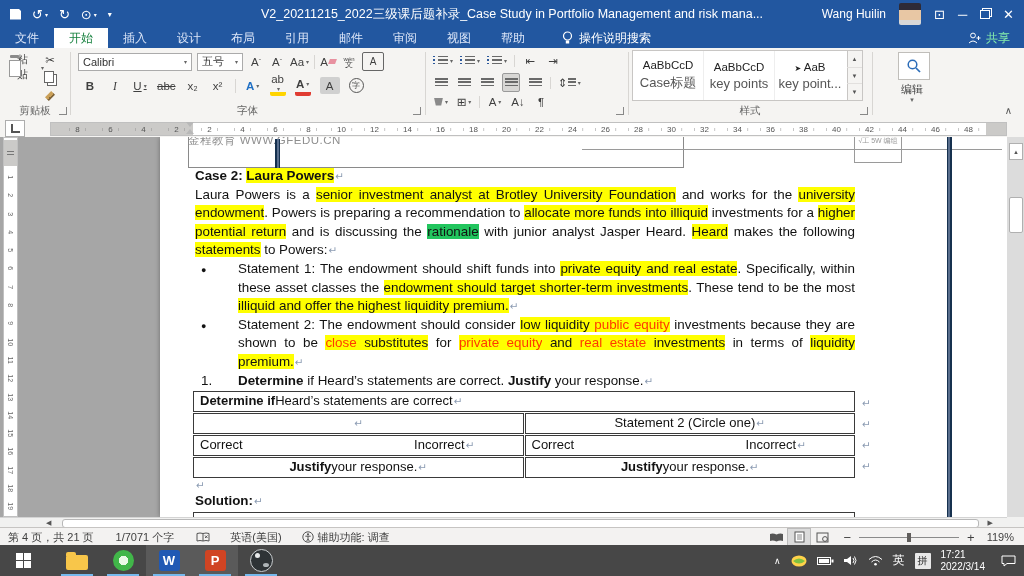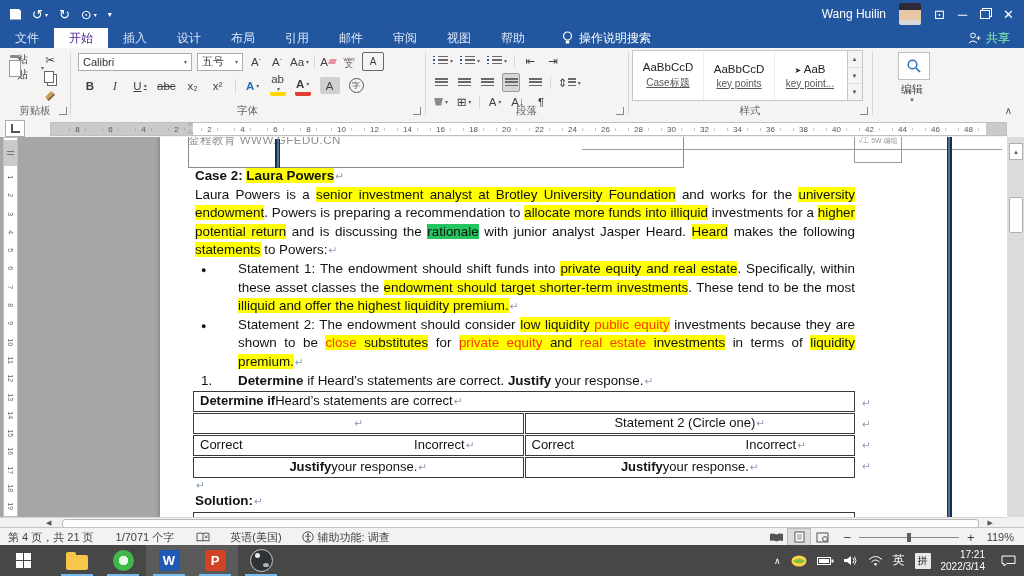--- a/index.html
+++ b/index.html
@@ -18,21 +18,21 @@
     overflow:hidden;text-overflow:ellipsis;}
   .tright{margin-left:auto;display:flex;align-items:center;gap:13px;padding-right:10px;z-index:2;}
   .avatar{width:22px;height:22px;border-radius:2px;
     background:linear-gradient(#2e2a36 0 30%,#e8c7a4 30% 78%,#d8d8d8 78%);}
   .restore{display:inline-block;width:8px;height:7px;border:1px solid #fff;box-shadow:2px -2px 0 -1px #2257a0,2px -2px 0 0 #fff;}
 
   
   .tabrow{position:absolute;top:28px;left:0;right:0;height:20px;background:#2257a0;color:#dce6f8;
     font-size:12px;display:flex;align-items:stretch;}
   .tab{padding:0 15px;display:flex;align-items:center;}
-  .tab.active{background:#fff;color:#4c1d95;}
+  .tab.active{background:#fff;color:#15803d;}
   .tellme{display:flex;align-items:center;gap:6px;margin-left:22px;color:#fff;}
   .share{margin-left:auto;display:flex;align-items:center;gap:5px;padding-right:14px;color:#86efac;}
 
   
   .ribbon{position:absolute;top:48px;left:0;right:0;height:71px;background:#f5f4f2;
     border-bottom:1px solid #d8d6d3;font-size:11px;color:#444;}
   .grp{position:absolute;top:0;bottom:0;}
   .gsep{position:absolute;top:4px;bottom:4px;width:1px;background:#d8d6d3;}
   .glabel{position:absolute;bottom:1px;left:0;right:0;text-align:center;color:#666;font-size:10.5px;}
   .launcher{position:absolute;bottom:4px;width:7px;height:7px;border-right:1px solid #888;border-bottom:1px solid #888;}
@@ -67,21 +67,21 @@
   .ilines{display:inline-block;width:13px;height:10px;
     background:repeating-linear-gradient(to bottom,#6a6a6a 0 1.5px,transparent 1.5px 3.4px);}
   .ibul{display:inline-block;width:15px;height:10px;
     background:repeating-linear-gradient(to bottom,#2b579a 0 1.5px,transparent 1.5px 3.4px) 0 0/2px 10px no-repeat,
     repeating-linear-gradient(to bottom,#6a6a6a 0 1.5px,transparent 1.5px 3.4px) 5px 0/10px 10px no-repeat;}
   .sel{background:#d8d7d5;border:1px solid #9a9a9a;}
   .bucket{display:inline-block;width:9px;height:8px;background:#8a8a8a;clip-path:polygon(0 0,100% 0,80% 100%,20% 100%);}
   .sgal{position:absolute;left:4px;top:2px;width:214px;height:49px;background:#fff;border:1px solid #c8c6c4;display:flex;}
   .sitem{width:70px;display:flex;flex-direction:column;align-items:center;justify-content:center;gap:3px;border-right:1px solid #eee;}
   .sprev{font-size:11.5px;color:#222;}
-  .sname{font-size:10px;color:#555;white-space:nowrap;text-decoration:underline;}
+  .sname{font-size:13px;color:#555;white-space:nowrap;}
   .scol{position:absolute;left:219px;top:2px;width:15px;height:49px;border:1px solid #c8c6c4;border-left:none;
     display:flex;flex-direction:column;}
   .scol span{flex:1;display:flex;align-items:center;justify-content:center;font-size:6px;color:#555;border-bottom:1px solid #e2e0de;}
   .editbox{position:absolute;left:26px;top:4px;width:30px;height:26px;background:#fff;border:1px solid #c0beba;
     display:flex;align-items:center;justify-content:center;}
   .collapse{position:absolute;right:12px;bottom:3px;color:#555;font-size:10px;}
 
   
   .rulerrow{position:absolute;top:119px;left:0;right:0;height:18px;background:#f5f4f2;}
   .tabsel{position:absolute;left:5px;top:1px;width:18px;height:15px;background:#fff;border:1px solid #adadad;
@@ -174,37 +174,38 @@
     color:#fff;font-weight:bold;font-size:13px;}
   .ppttile{width:21px;height:21px;background:#d04423;border-radius:3px;display:flex;align-items:center;justify-content:center;
     color:#fff;font-weight:bold;font-size:13px;}
   .obs{width:21px;height:21px;border-radius:50%;background:#2e3336;border:1.5px solid #c9cdcf;position:relative;}
   .obs::before{content:'';position:absolute;left:4px;top:3px;width:5px;height:5px;border-radius:50%;background:#e8eaeb;}
   .obs::after{content:'';position:absolute;right:3px;bottom:4px;width:6px;height:4px;border-radius:50%;background:#aeb4b7;}
   .tray{margin-left:auto;display:flex;align-items:center;gap:10px;padding-right:8px;}
   .trayglyph{font-size:11px;}
   .imebox{width:16px;height:16px;background:#e9e9e9;color:#1a1a1a;font-size:10px;display:flex;
     align-items:center;justify-content:center;border-radius:1px;}
-  .clock{display:flex;flex-direction:column;align-items:flex-end;font-size:10px;line-height:11.5px;}
+  .clock{display:flex;flex-direction:column;font-size:10px;line-height:11.5px;}
 </style>
 </head>
 <body>
 
 <div class="screen">
 
   <div class="titlebar">
     <div class="qat">
       <span class="ticon">
           <span class="floppy"></span>
         </span>
       <span class="ticon">↺<i class="mini">▾</i></span>
       <span class="ticon">↻</span>
       <span class="ticon">⊙<i class="mini">▾</i></span>
       <span class="ticon" style="font-size:8px">▾</span>
     </div>
+    <div class="wtitle">V2_20211215_2022三级课后题补录_Case Study in Portfolio Management and risk mana...</div>
     <div class="tright">
       <span>Wang Huilin</span>
       <span class="avatar"></span>
       <span class="ticon">⊡</span>
       <span class="ticon">─</span>
       <span class="ticon">
           <span class="restore"></span>
         </span>
       <span class="ticon">✕</span>
     </div>
@@ -395,21 +396,20 @@
             <span>A</span>
             <span class="dd">▾</span>
           </span>
         <span class="rbtn">
             <span>A↓</span>
           </span>
         <span class="rbtn">
             <span>¶</span>
           </span>
       </div>
-      <div class="glabel">段落</div>
       <span class="launcher" style="right:4px"></span>
     </div>
     <span class="gsep" style="left:628px"></span>
 
     <div class="grp" style="left:628px;width:244px">
       <div class="sgal">
         <div class="sitem">
           <span class="sprev">AaBbCcD</span>
           <span class="sname">Case标题</span>
         </div>

